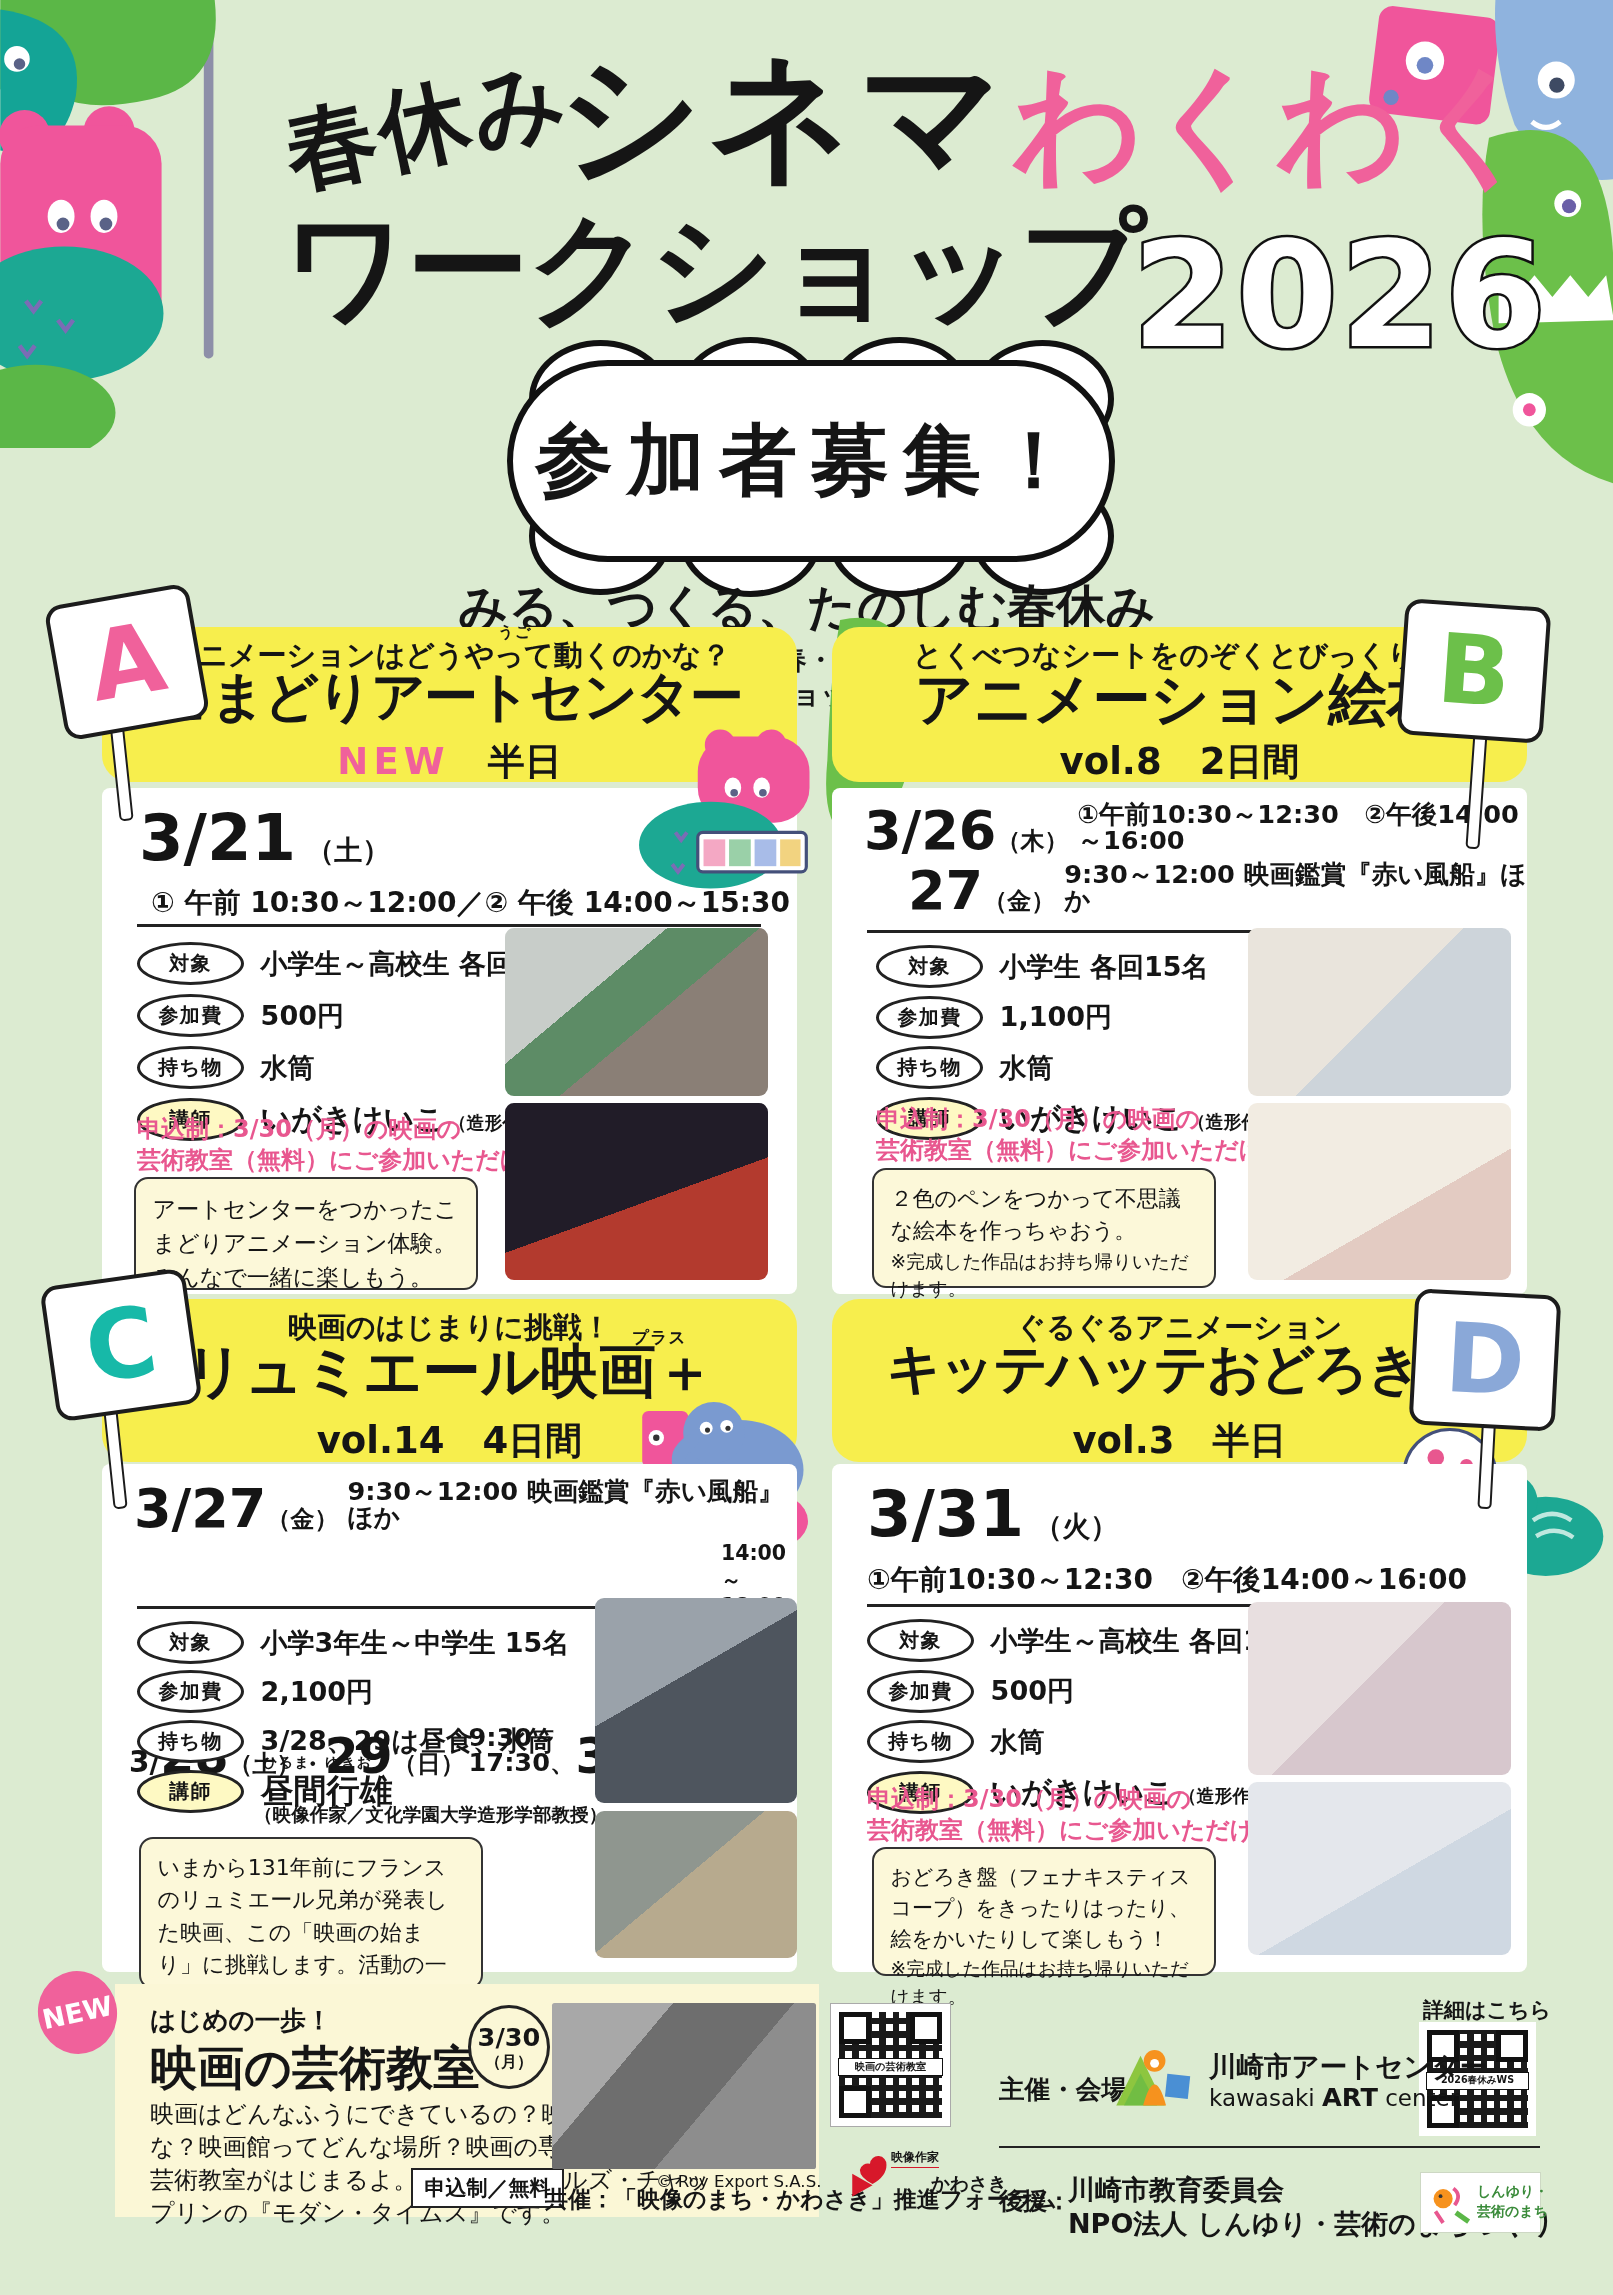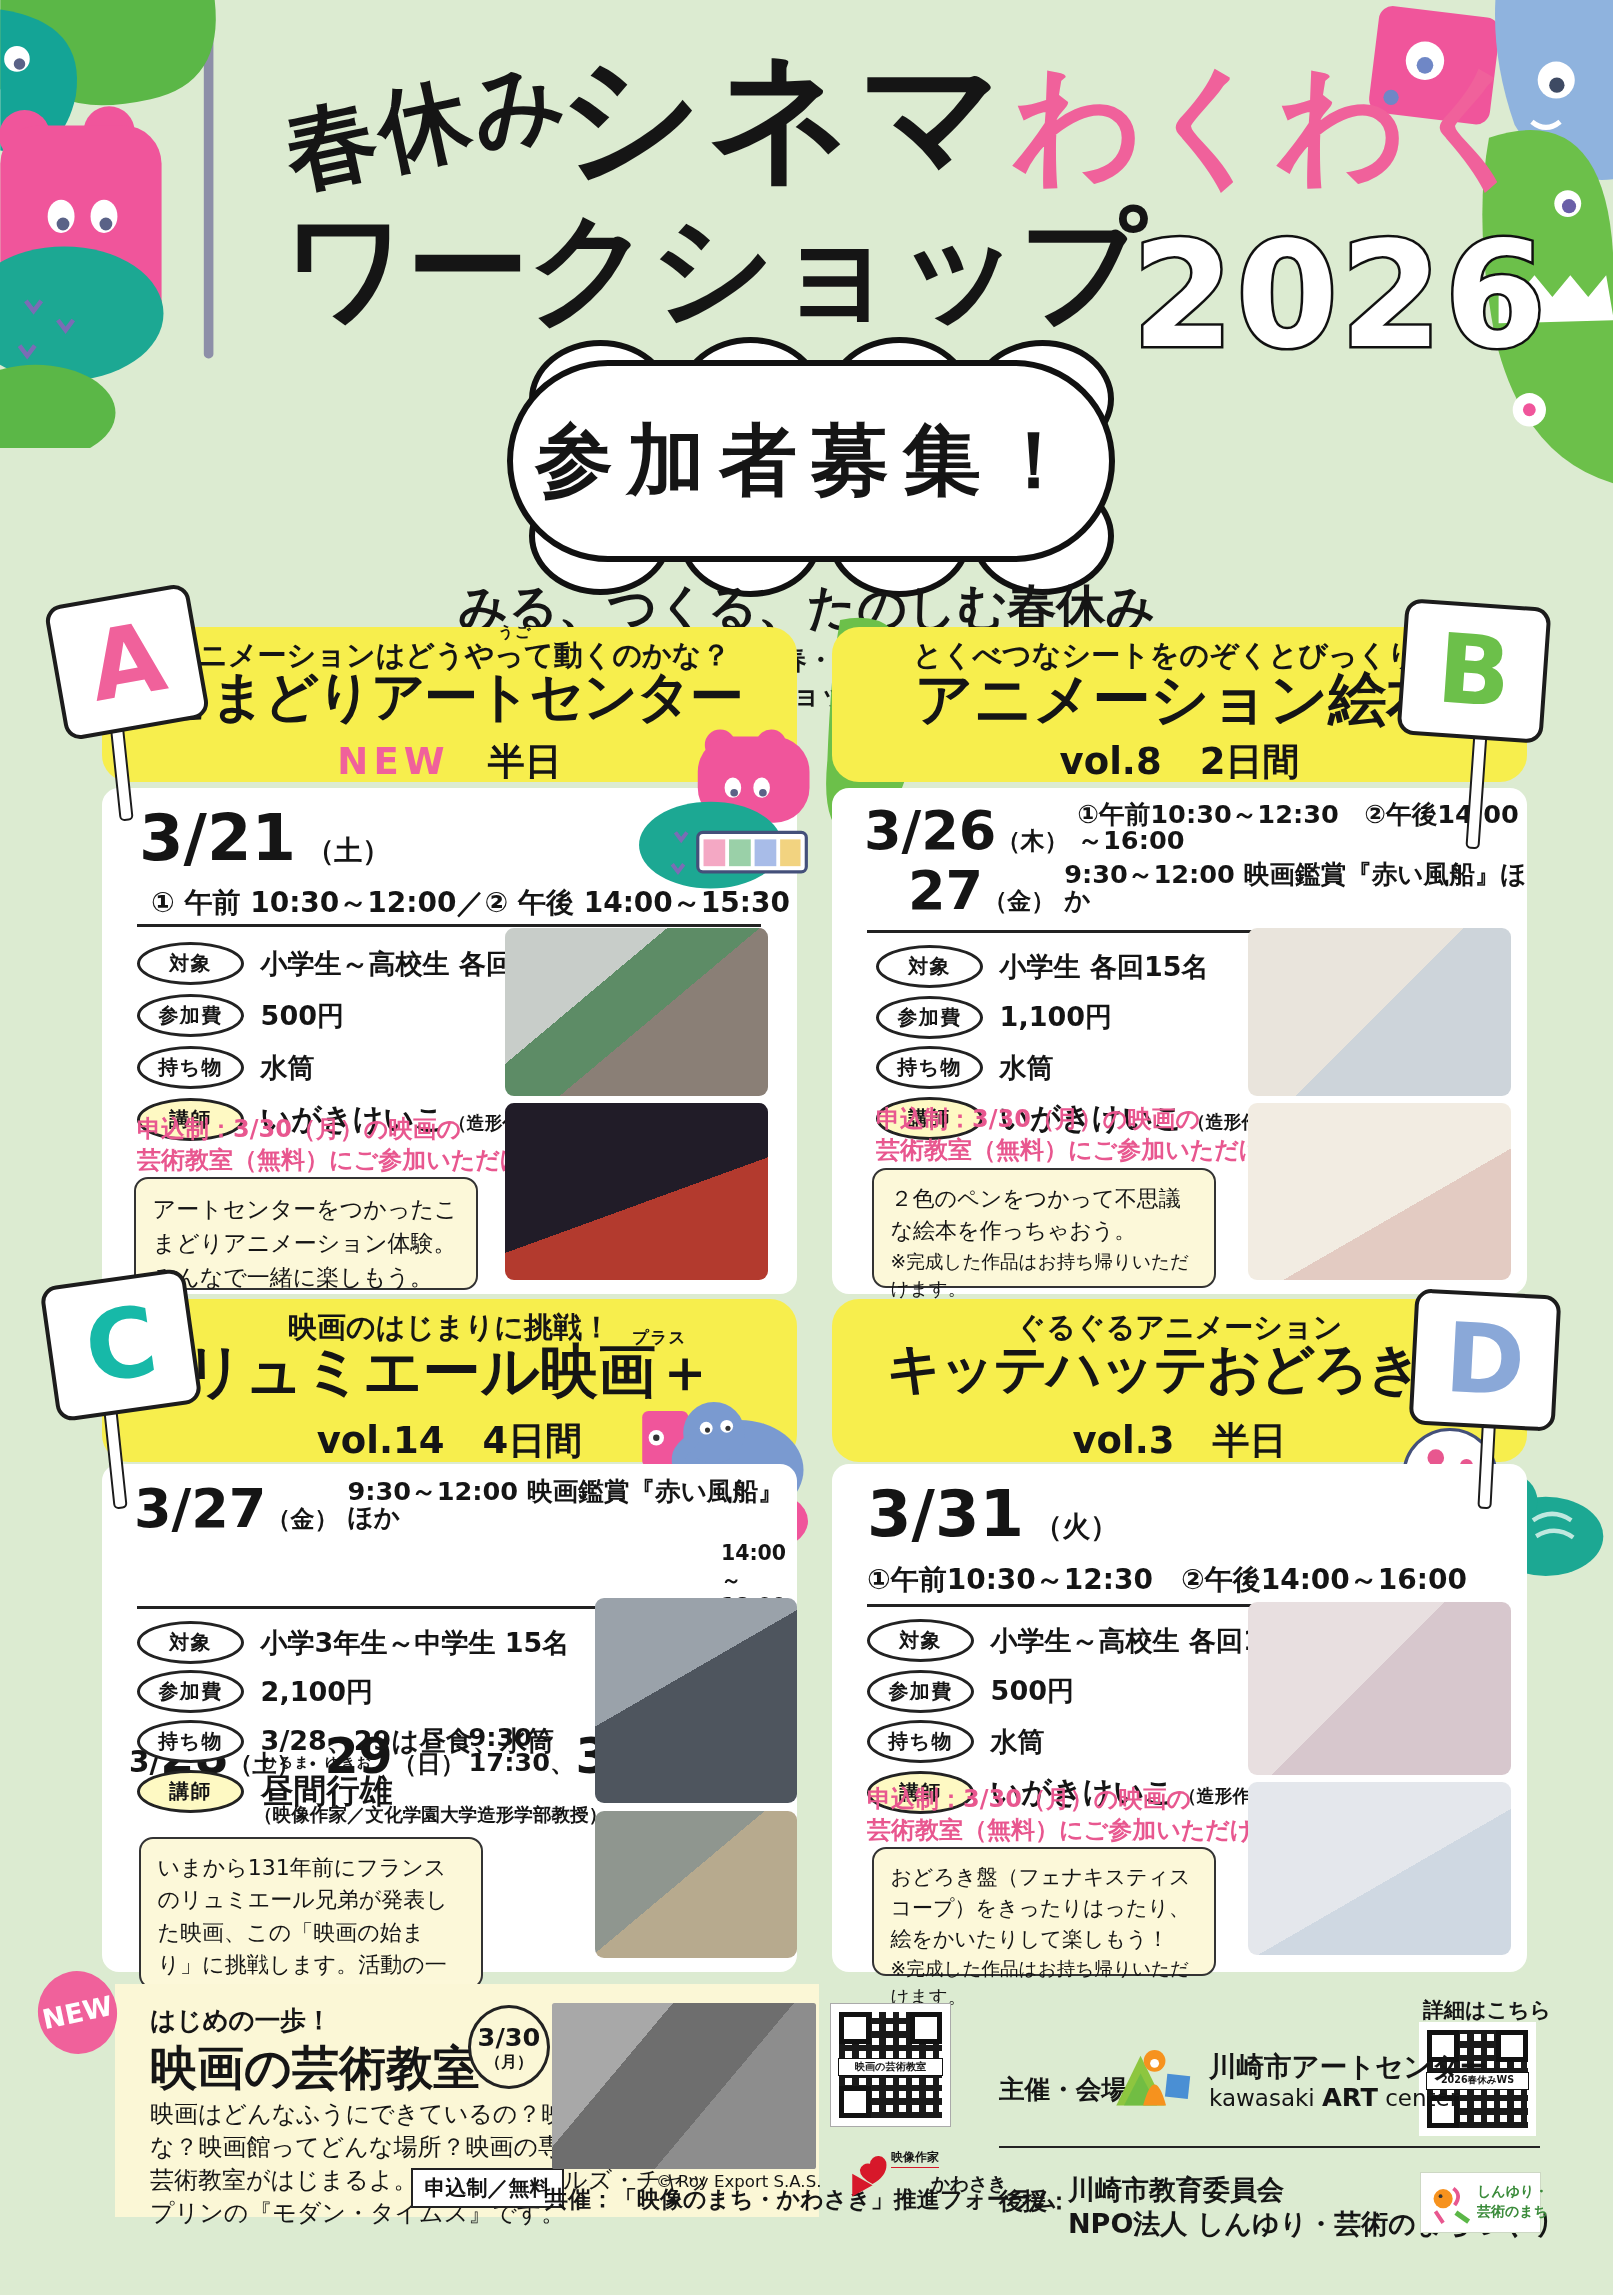--- a/index.html
+++ b/index.html
@@ -23,21 +23,21 @@
   .poster-tag{position:absolute;left:0;right:0;top:575px;text-align:center;font-size:49px;font-weight:bold;}
   .poster-desc{position:absolute;left:0;right:0;text-align:center;font-size:27.5px;font-weight:600;}
 
   
   .card-header{position:absolute;background:#f7ee4d;border-radius:27px;text-align:center;}
   .card-tagline{position:absolute;left:0;right:0;top:9px;font-size:29px;font-weight:bold;}
   .card-title{position:absolute;left:0;right:0;top:42px;font-size:58px;font-weight:bold;line-height:1.05;}
   .card-title.tight{font-size:54px;letter-spacing:-1.9px;}
   .card-sub{position:absolute;left:0;right:0;display:flex;justify-content:center;align-items:baseline;gap:38px;font-size:37px;font-weight:bold;}
   .new-pink{color:#f0619b;letter-spacing:5.1px;}
-  .card-body{position:absolute;background:#fff;border-radius:17px;text-decoration:underline;}
+  .card-body{position:absolute;background:#fff;border-radius:8px;text-decoration:underline;}
   .date-row{position:absolute;display:flex;align-items:flex-end;line-height:1;}
   .date-num{font-size:64px;font-weight:bold;}
   .date-num.md{font-size:54px;}
   .date-day{font-size:28px;font-weight:bold;padding-bottom:5.1px;}
   .date-day.sm{font-size:24px;}
   .date-time{font-size:25.6px;font-weight:600;padding-bottom:5.1px;margin-left:9px;}
   .sched{position:absolute;font-size:28px;font-weight:600;}
   .divider{position:absolute;height:2.6px;background:#222;}
   .info-list{position:absolute;display:flex;flex-direction:column;gap:9px;}
   .info-row{display:flex;align-items:center;}

